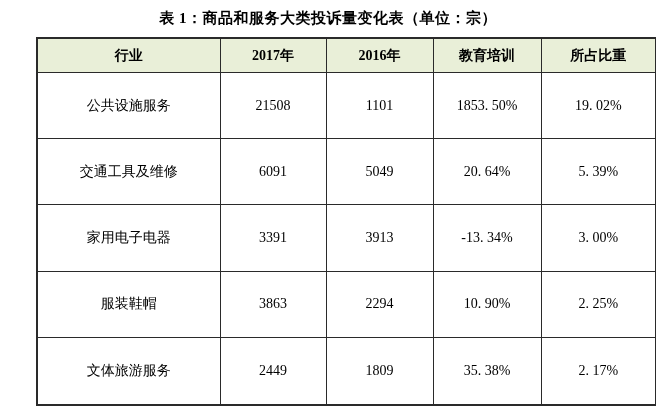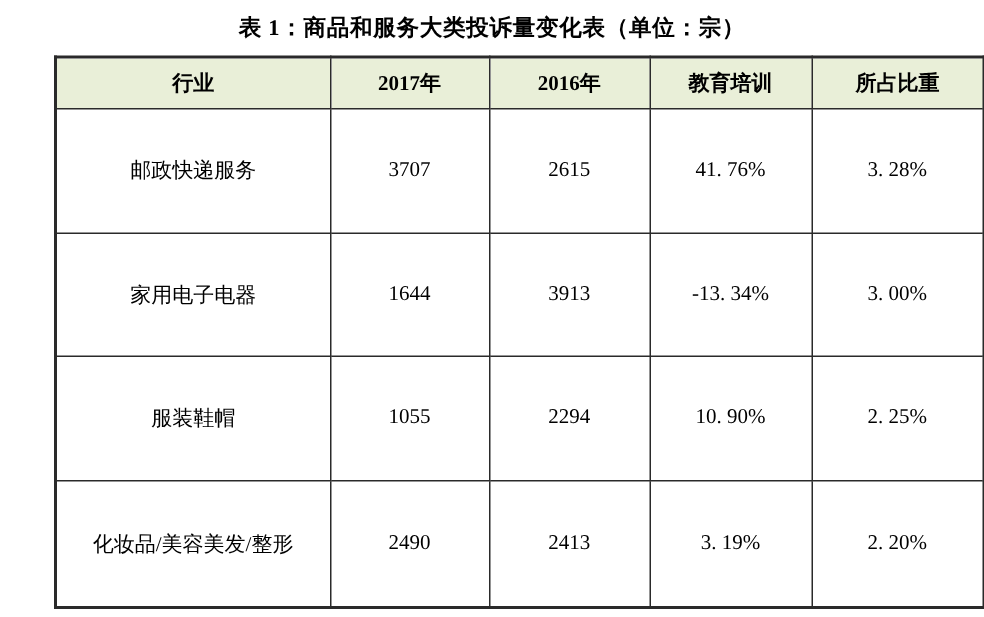--- a/index.html
+++ b/index.html
@@ -76,41 +76,48 @@
     <tr>
         <th>行业</th>
         <th>2017年</th>
         <th>2016年</th>
         <th>教育培训</th>
         <th>所占比重</th>
       </tr>
   </thead>
   <tbody>
       <tr>
-        <td>邮政快递服务</td>
-        <td>3707</td>
-        <td>2615</td>
-        <td>41. 76%</td>
-        <td>3. 28%</td>
+        <td>公共设施服务</td>
+        <td>21508</td>
+        <td>1101</td>
+        <td>1853. 50%</td>
+        <td>19. 02%</td>
+      </tr>
+      <tr>
+        <td>交通工具及维修</td>
+        <td>6091</td>
+        <td>5049</td>
+        <td>20. 64%</td>
+        <td>5. 39%</td>
       </tr>
       <tr>
         <td>家用电子电器</td>
-        <td>1644</td>
+        <td>3391</td>
         <td>3913</td>
         <td>-13. 34%</td>
         <td>3. 00%</td>
       </tr>
       <tr>
         <td>服装鞋帽</td>
-        <td>1055</td>
+        <td>3863</td>
         <td>2294</td>
         <td>10. 90%</td>
         <td>2. 25%</td>
       </tr>
       <tr>
-        <td>化妆品/美容美发/整形</td>
-        <td>2490</td>
-        <td>2413</td>
-        <td>3. 19%</td>
-        <td>2. 20%</td>
+        <td>文体旅游服务</td>
+        <td>2449</td>
+        <td>1809</td>
+        <td>35. 38%</td>
+        <td>2. 17%</td>
       </tr>
     </tbody>
 </table>
 
 </body></html>

